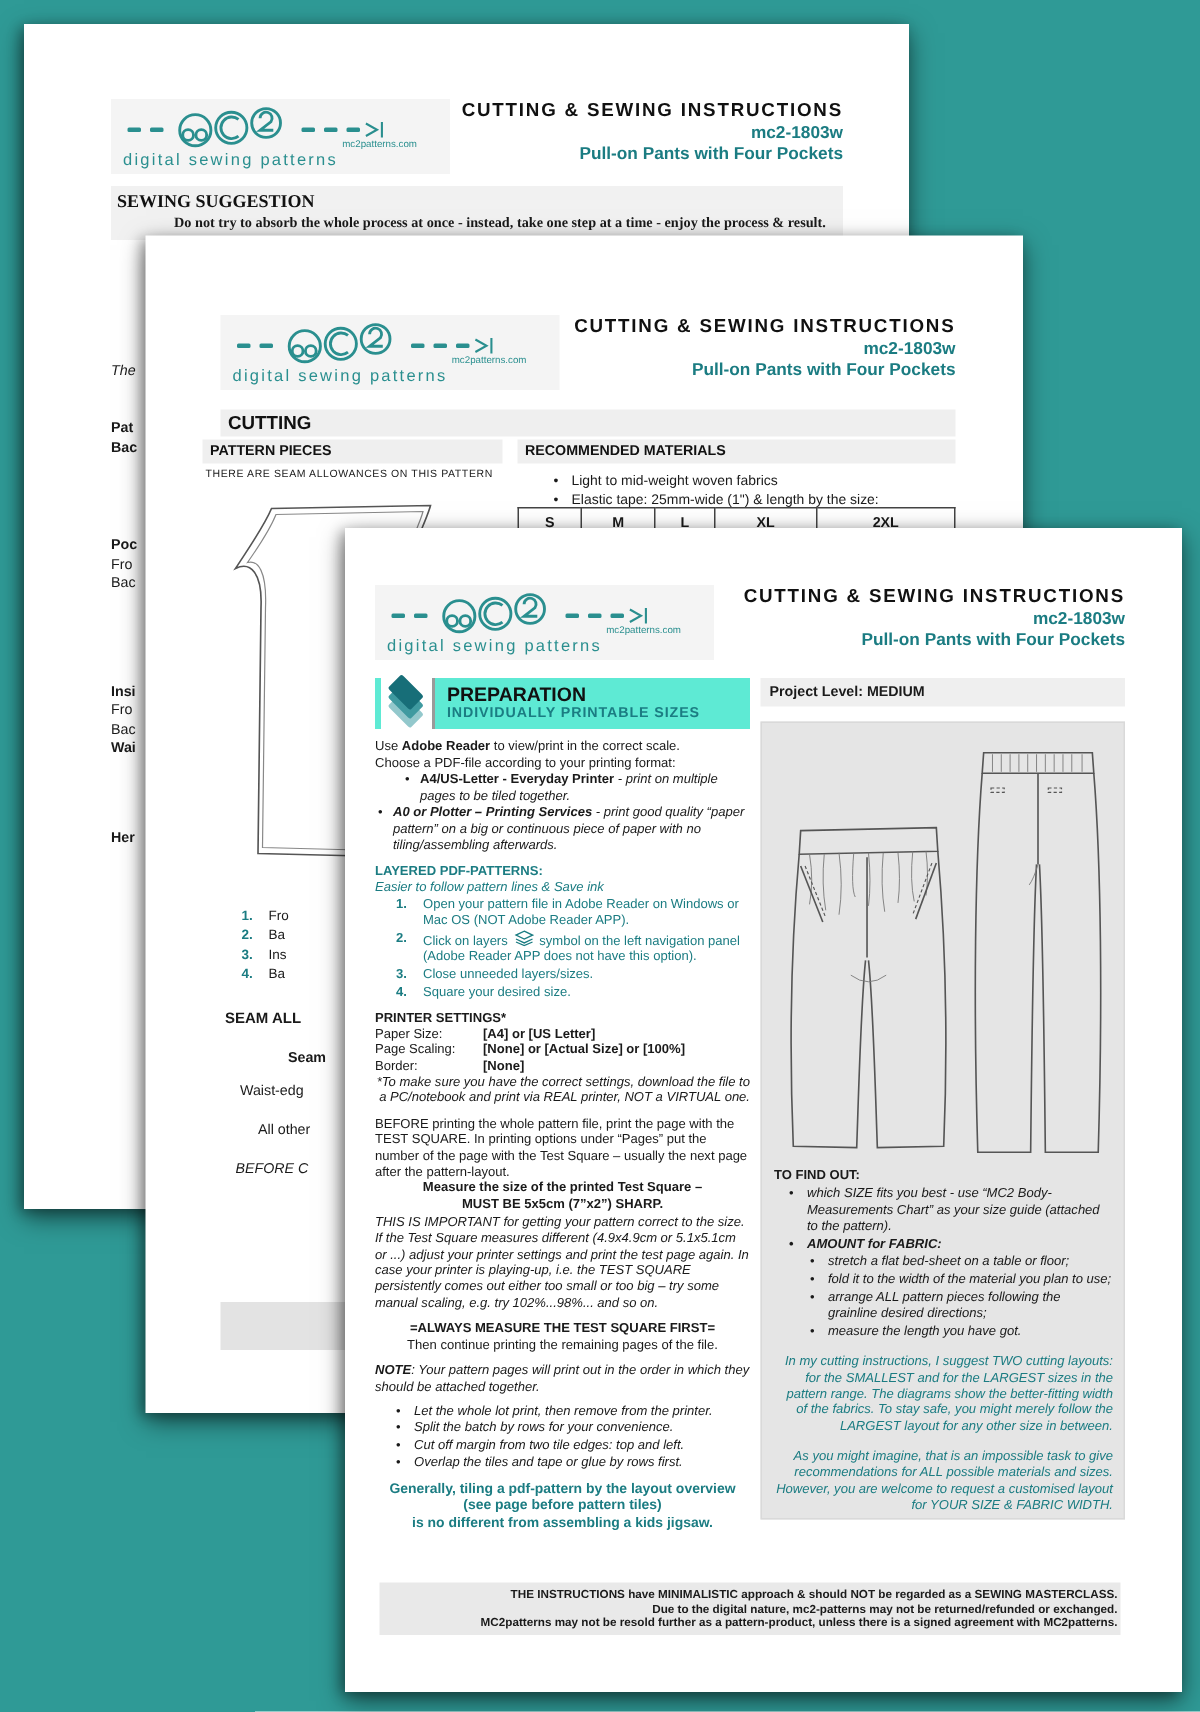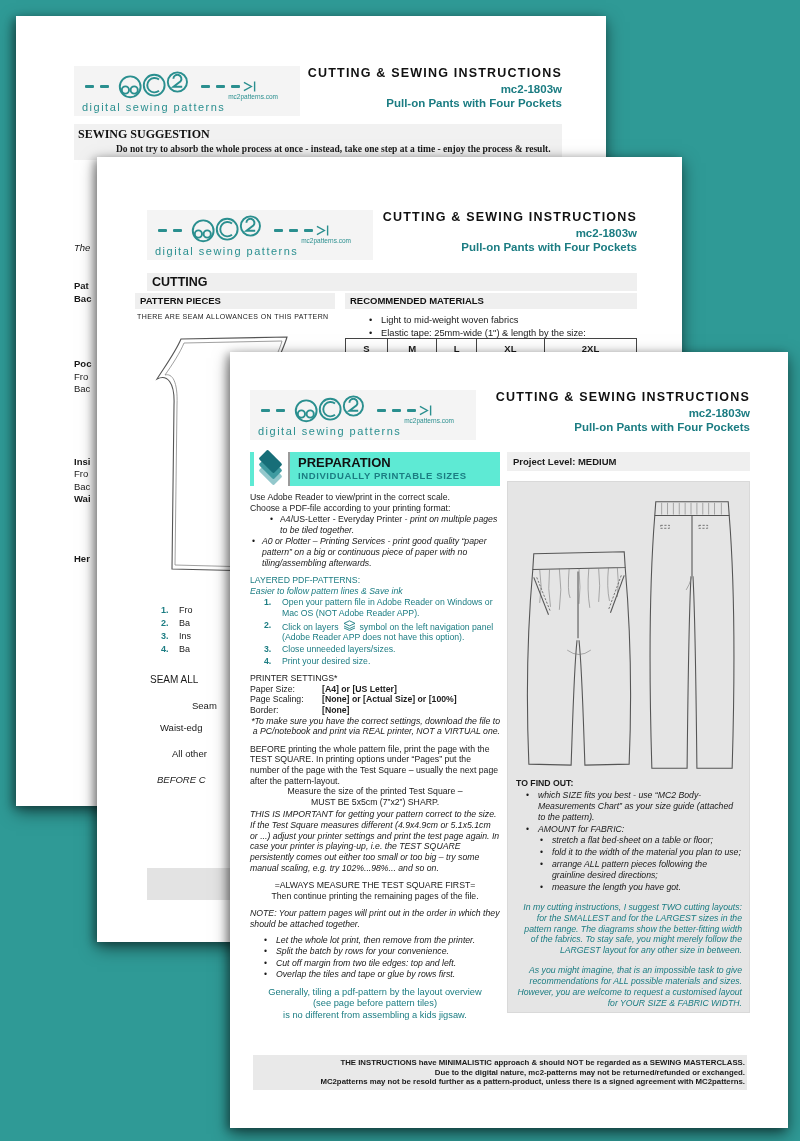--- a/index.html
+++ b/index.html
@@ -65,21 +65,21 @@
   .leftcol{position:absolute;left:20px;top:100px;width:250px;font-size:8.7px;line-height:1.22;}
   .prep-bar{background:#5eead4;display:flex;align-items:center;height:34px;padding-left:4px;margin-bottom:6px;}
   .prep-icon{position:relative;width:34px;height:34px;background:#fff;border-right:2px solid #9a9a9a;flex:0 0 auto;margin-right:8px;}
   .ly{position:absolute;left:6px;width:21px;height:21px;transform:rotate(45deg) ;border-radius:2px;}
   .ly1{top:-1px;background:#176e78;z-index:3;transform:rotate(45deg) scale(1,.62);}
   .ly2{top:5px;background:#3f9aa0;z-index:2;transform:rotate(45deg) scale(1,.62);}
   .ly3{top:11px;background:#93c8cc;z-index:1;transform:rotate(45deg) scale(1,.62);}
   .prep-title{font-size:13px;font-weight:bold;color:#111;line-height:1.1;}
   .prep-sub{font-size:9.5px;font-weight:bold;color:#1b7c82;letter-spacing:.6px;}
   .teal{color:#1b7c82;}
-  .b{font-weight:normal;}
+  .b{font-weight:bold;}
   .i{font-style:italic;}
   .ctr{text-align:center;}
   .rgt{text-align:right;}
   .para{margin:0 0 7px 0;}
   .fmt-li{position:relative;padding-left:30px;margin-top:1px;}
   .fmt-li::before{content:"•";position:absolute;left:20px;}
   .fmt-li2{position:relative;padding-left:12px;margin-top:1px;}
   .fmt-li2::before{content:"•";position:absolute;left:2px;}
   .step{display:flex;margin:1px 0 1px 14px;color:#1b7c82;}
   .step .sn{width:18px;font-weight:bold;flex:0 0 auto;}
@@ -313,21 +313,21 @@
                 <path d="M1 8 L6.5 10.4 12 8"></path>
               </g>
             </svg><span>symbol on the left navigation panel (Adobe Reader APP does not have this option).</span></span>
         </div>
       <div class="step">
           <span class="sn">3.</span>
           <span>Close unneeded layers/sizes.</span>
         </div>
       <div class="step">
           <span class="sn">4.</span>
-          <span>Print your desired size.</span>
+          <span>Square your desired size.</span>
         </div>
     </div>
 
     <div class="para">
       <div class="b">PRINTER SETTINGS*</div>
       <div class="pr-row">
           <span class="pl">Paper Size:</span>
           <span class="pv">[A4] or [US Letter]</span>
         </div>
       <div class="pr-row">

